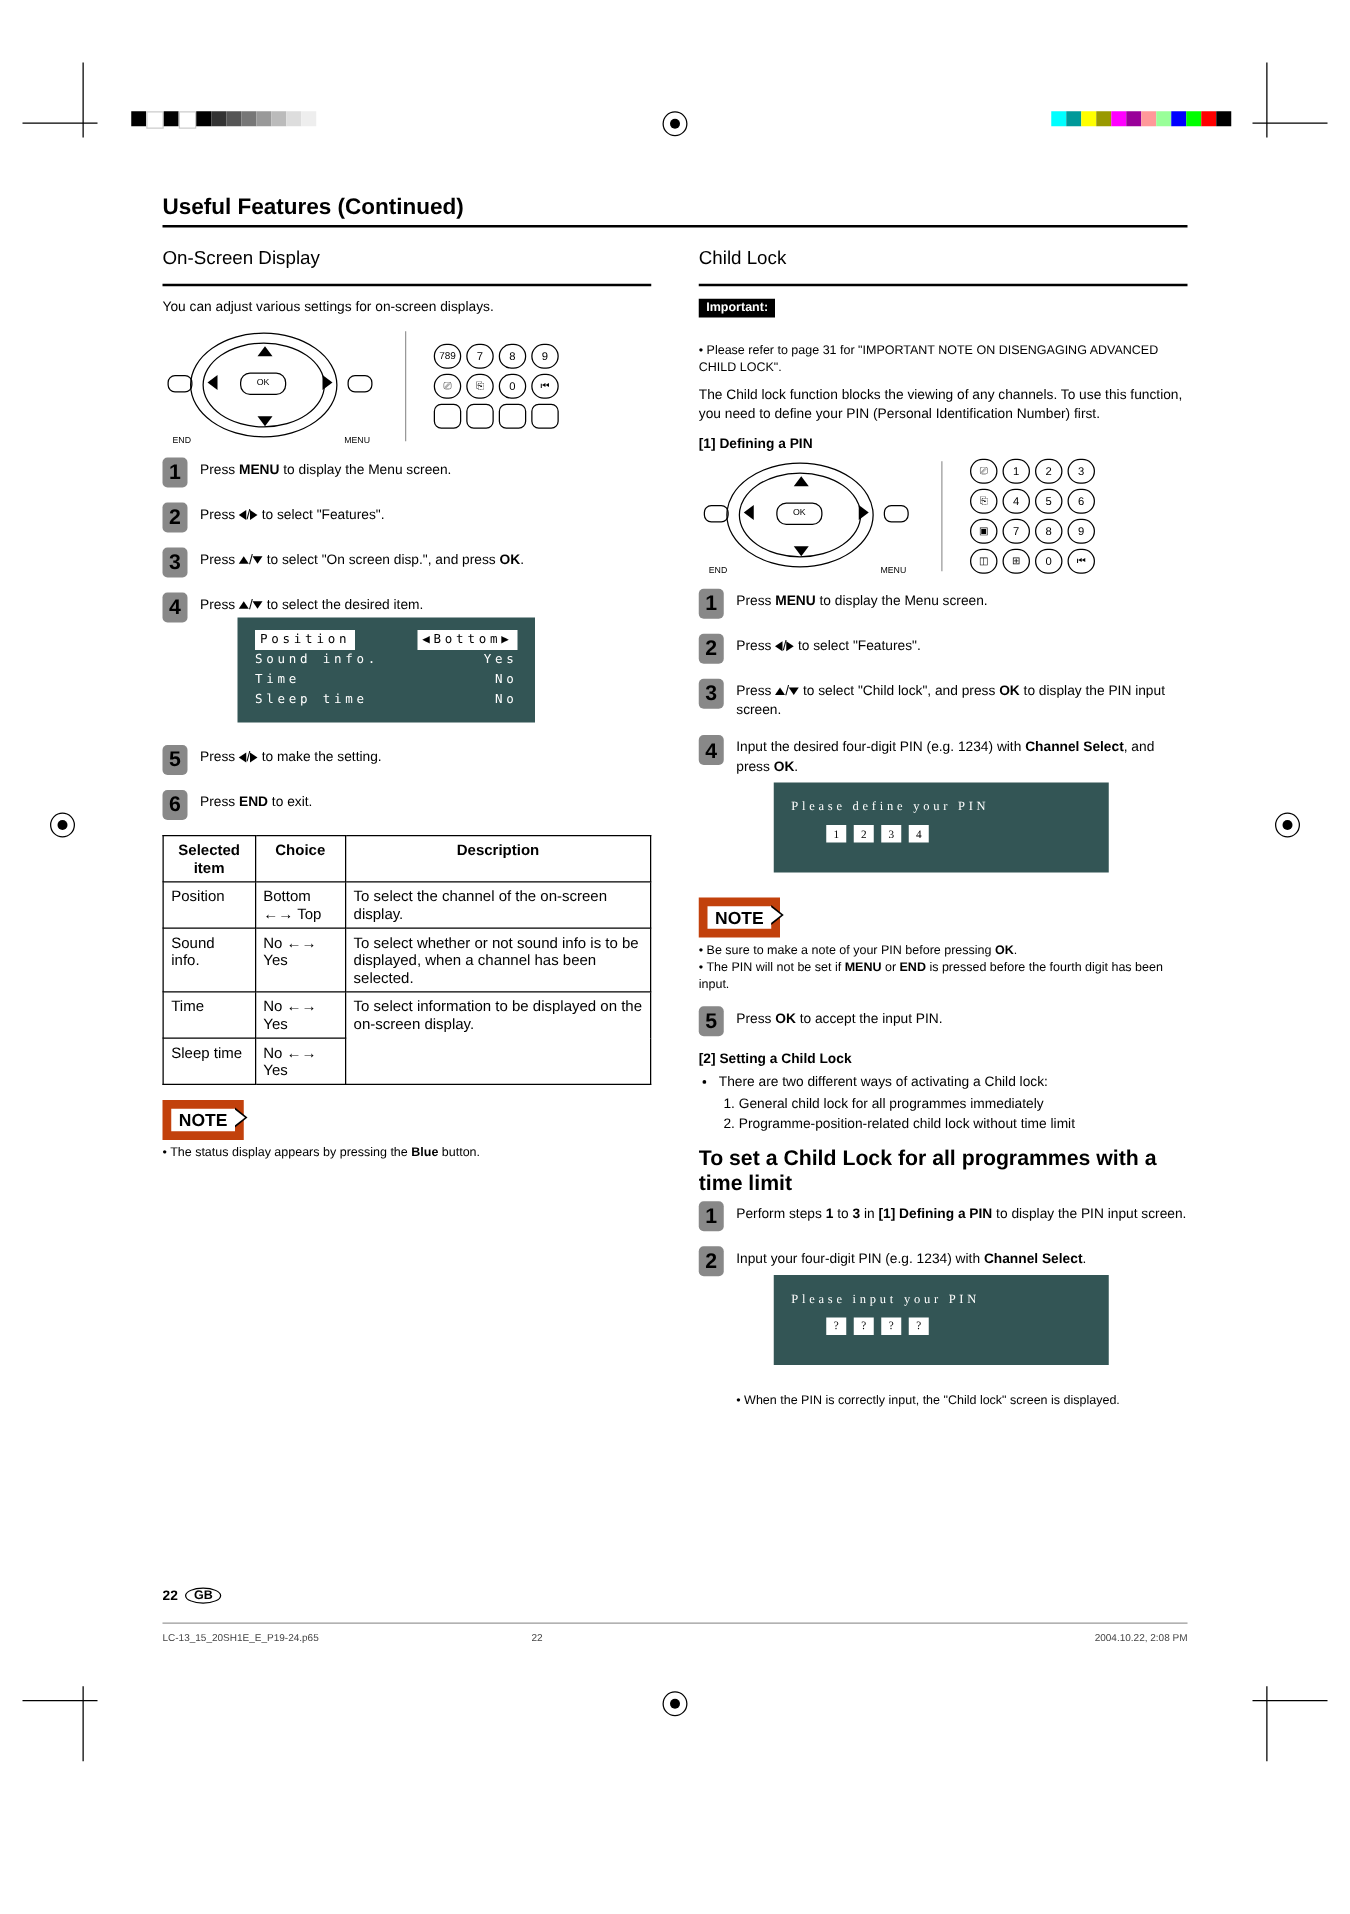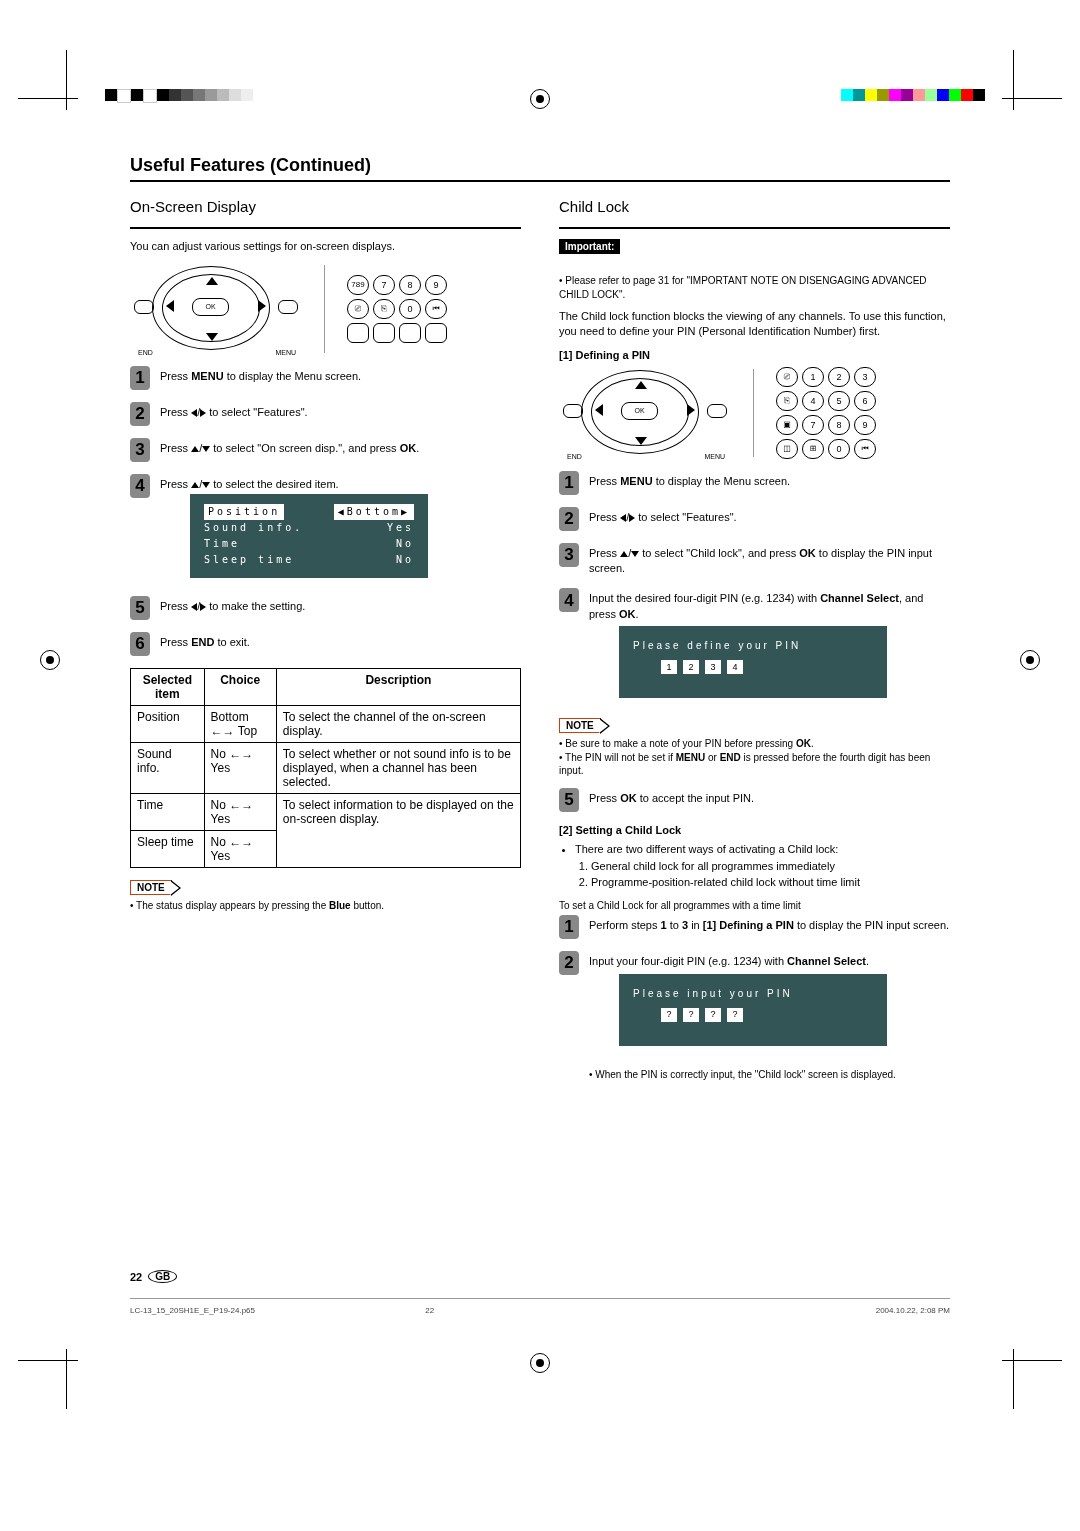--- a/index.html
+++ b/index.html
@@ -109,40 +109,40 @@
 
   table.opt{
     border-collapse:collapse; width:100%; margin-top:8px; font-size:12px;
   }
   table.opt th, table.opt td{
     border:1px solid #000; padding:4px 6px; text-align:left; vertical-align:top;
   }
   table.opt th{font-weight:bold;text-align:center;}
 
   .note-flag{
-    display:inline-block;border:1px solid #c2410c;padding:1px 6px 1px 6px;font-size:10px;font-weight:bold;position:relative;margin-bottom:4px;
+    display:inline-block;border:7px solid #c2410c;padding:1px 6px 1px 6px;font-size:14px;font-weight:bold;position:relative;margin-bottom:4px;
   }
   .note-flag::after{
     content:""; position:absolute; right:-10px; top:-1px; width:0;height:0;
     border-top:8px solid transparent;border-bottom:8px solid transparent;border-left:10px solid #000;
   }
   .note-flag::before{
     content:""; position:absolute; right:-8px; top:0px; width:0;height:0;
     border-top:7px solid transparent;border-bottom:7px solid transparent;border-left:9px solid #fff; z-index:1;
   }
   .note-body{font-size:10px;line-height:1.35;}
   .note-body ul{margin:2px 0 0 14px;padding:0;}
 
   .important-box{display:inline-block;background:#000;color:#fff;font-weight:bold;font-size:10px;padding:2px 6px;margin-bottom:20px;}
 
   .sub-head{font-weight:bold;margin:10px 0 6px 0;}
-  .sub-head-sm{font-weight:normal;margin:10px 0 4px 0;font-size:10px;}
+  .sub-head-sm{font-weight:bold;margin:10px 0 4px 0;font-size:17px;}
 
   .pin-box{
-    background:#355;color:#fff;font-family:Liberation Sans, sans-serif;font-size:10px;letter-spacing:3px;
+    background:#355;color:#fff;font-family:Liberation Serif, serif;font-size:10px;letter-spacing:3px;
     padding:12px 14px 24px 14px;width:240px;margin:4px 0 8px 30px;line-height:1.6;
   }
   .pin-cells{display:flex;gap:6px;margin-top:6px;margin-left:28px;}
   .pin-cells span{background:#fff;color:#000;width:16px;height:14px;display:flex;align-items:center;justify-content:center;letter-spacing:0;font-size:9px;}
 
   .bullet-list{margin:2px 0 4px 16px;padding:0;font-size:11px;line-height:1.35;}
   .bullet-list li{margin-bottom:2px;}
 
   .page-num{position:absolute;bottom:58px;left:0;font-size:11px;font-weight:bold;display:flex;align-items:center;gap:6px;}
   .gb-oval{border:1px solid #000;border-radius:50%;padding:0 6px;font-size:10px;}

